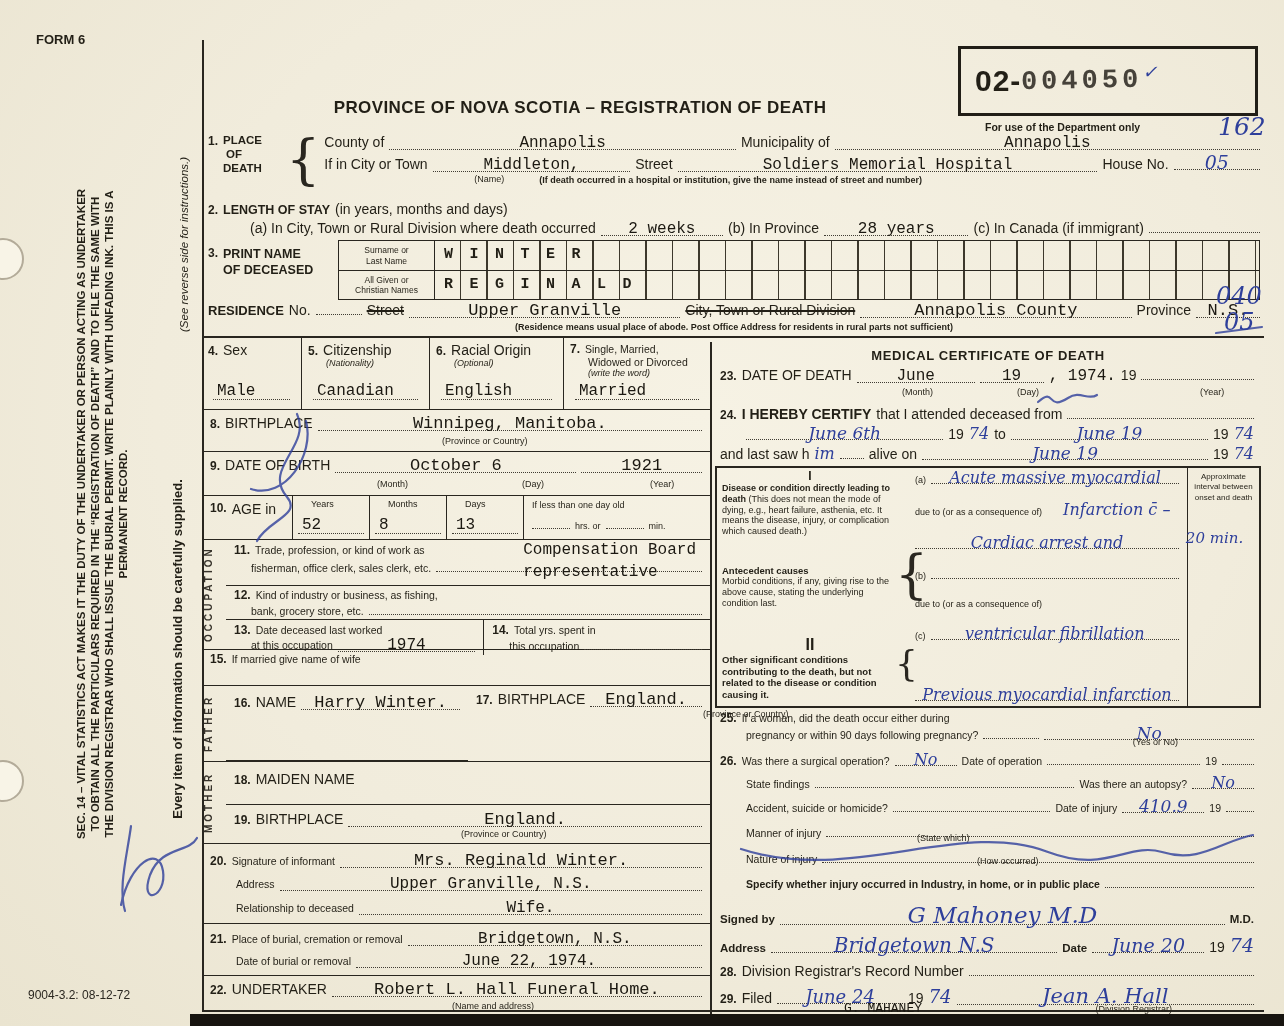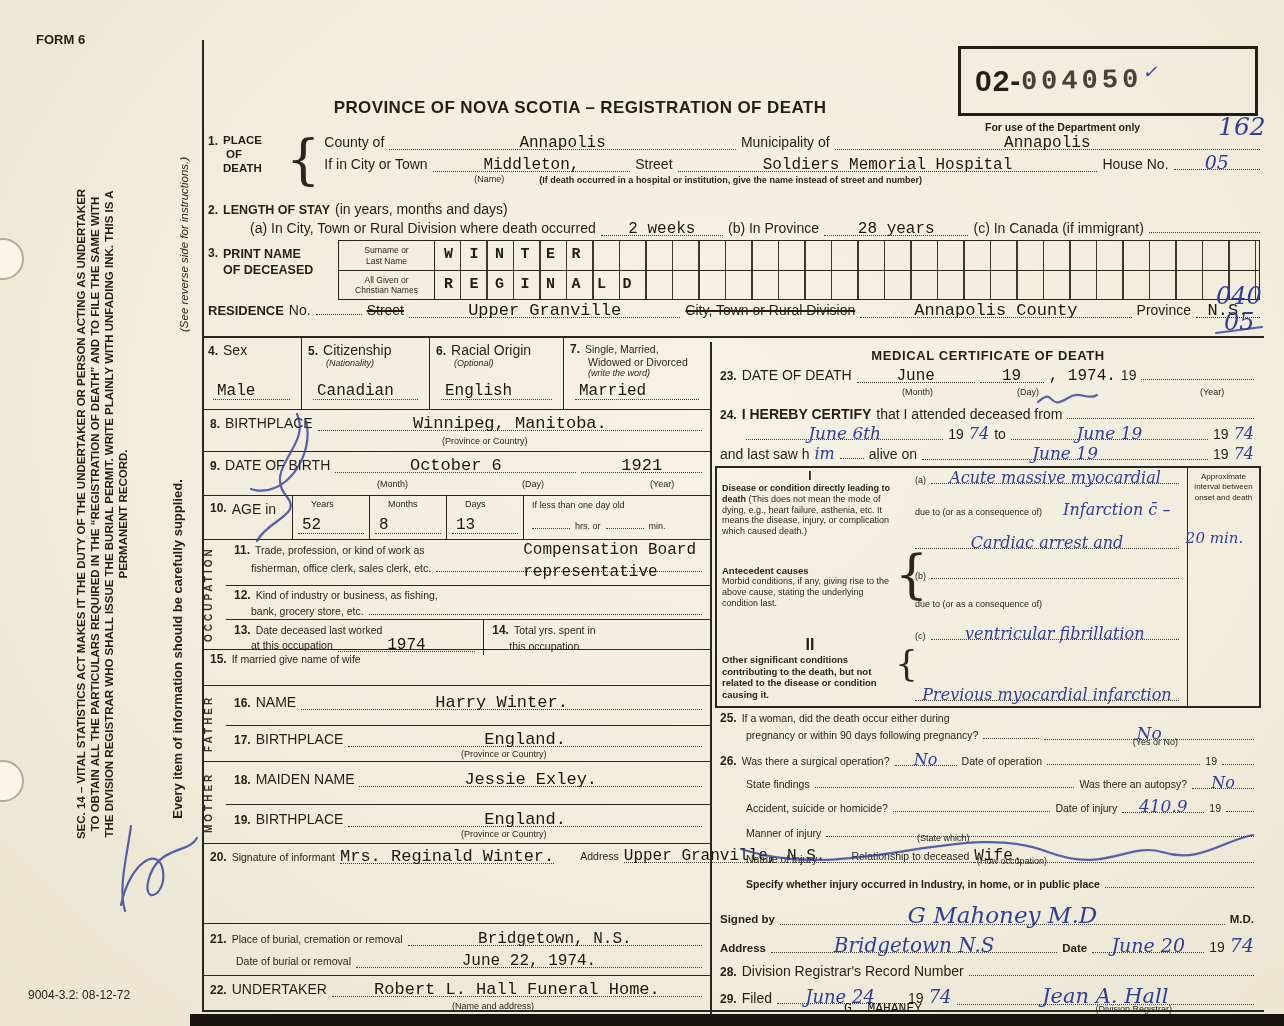--- a/index.html
+++ b/index.html
@@ -162,20 +162,21 @@
         </span>
       <span class="lbl strike">City, Town or Rural Division</span>
       <span class="fld f1">
           <span class="typed" style="font-size:17px">Annapolis County</span>
         </span>
       <span class="lbl">Province</span>
       <span class="fld" style="flex:0 0 64px">
           <span class="typed" style="font-size:17px">N.S.</span>
         </span>
     </div>
+    <div class="sm b" style="text-align:center;margin-top:4px">(Residence means usual place of abode. Post Office Address for residents in rural parts not sufficient)</div>
   </div>
   <div class="abs hw" style="left:1216px;top:284px;font-size:24px">040</div>
   <div class="abs hw" style="left:1224px;top:310px;font-size:24px">05</div>
 
   <div class="abs" style="left:202px;top:336px;width:1062px;height:676px;border-top:2.5px solid #29261f;border-bottom:2.5px solid #29261f">
 
     <div class="abs" style="left:0;top:0;width:508px;height:676px">
 
       <div style="height:72px;display:flex;border-bottom:1.5px solid #29261f">
         <div class="cell" style="flex:0 0 100px">
@@ -323,21 +324,21 @@
 
       <div style="height:36px;border-bottom:1.5px solid #29261f;padding:2px 8px">
         <div class="row">
             <span class="num">15.</span>
             <span class="lbl2">If married give name of wife</span>
           </div>
       </div>
 
       <div style="height:76px;border-bottom:1.5px solid #29261f;display:flex">
         <div class="vlab">FATHER</div>
-        <div style="flex:1;display:flex;flex-direction:column">
+        <div style="flex:1;display:flex;flex-direction:row">
           <div style="flex:1;border-bottom:1px solid #29261f;padding:8px 8px 0">
             <div class="row">
                 <span class="num">16.</span>
                 <span class="lbl">NAME</span>
                 <span class="fld f1">
                   <span class="typed" style="font-size:17px">Harry Winter.</span>
                 </span>
               </div>
           </div>
           <div style="flex:1;padding:5px 8px 0;position:relative">
@@ -353,39 +354,36 @@
         </div>
       </div>
 
       <div style="height:82px;border-bottom:1.5px solid #29261f;display:flex">
         <div class="vlab">MOTHER</div>
         <div style="flex:1;display:flex;flex-direction:column">
           <div style="flex:1;border-bottom:1px solid #29261f;padding:9px 8px 0">
             <div class="row">
                 <span class="num">18.</span>
                 <span class="lbl">MAIDEN NAME</span>
-                <span class="fld f1">
-                  <span class="typed" style="font-size:17px">Jessie Exley.</span>
-                </span>
               </div>
           </div>
           <div style="flex:1;padding:6px 8px 0;position:relative">
             <div class="row">
                 <span class="num">19.</span>
                 <span class="lbl">BIRTHPLACE</span>
                 <span class="fld f1">
                   <span class="typed" style="font-size:17px">England.</span>
                 </span>
               </div>
             <div class="sm abs" style="left:235px;top:24px">(Province or Country)</div>
           </div>
         </div>
       </div>
 
-      <div style="height:80px;border-bottom:1.5px solid #29261f;padding:4px 8px;display:flex;flex-direction:row;justify-content:space-around">
+      <div style="height:80px;border-bottom:1.5px solid #29261f;padding:4px 8px;display:flex;flex-direction:column;justify-content:space-around">
         <div class="row">
             <span class="num">20.</span>
             <span class="lbl2">Signature of informant</span>
             <span class="fld f1">
               <span class="typed" style="font-size:17px">Mrs. Reginald Winter.</span>
             </span>
           </div>
         <div class="row" style="padding-left:26px">
             <span class="lbl2">Address</span>
             <span class="fld f1">
@@ -591,21 +589,21 @@
               <span class="hw" style="font-size:17px">410.9</span>
             </span>
           <span class="lbl2">19</span>
           <span class="dots" style="flex:0 0 28px"></span>
         </div>
         <div class="sm abs" style="left:205px;top:37px">(State which)</div>
         <div class="row" style="padding-left:26px">
             <span class="lbl2">Manner of injury</span>
             <span class="dots f1"></span>
           </div>
-        <div class="sm abs" style="left:265px;top:60px">(How occupation)</div>
+        <div class="sm abs" style="left:265px;top:60px">(How occurred)</div>
         <div class="row" style="padding-left:26px">
             <span class="lbl2">Nature of injury</span>
             <span class="dots f1"></span>
           </div>
         <div class="row" style="padding-left:26px">
             <span class="lbl2 b">Specify whether injury occurred in Industry, in home, or in public place</span>
             <span class="dots f1"></span>
           </div>
       </div>
 

